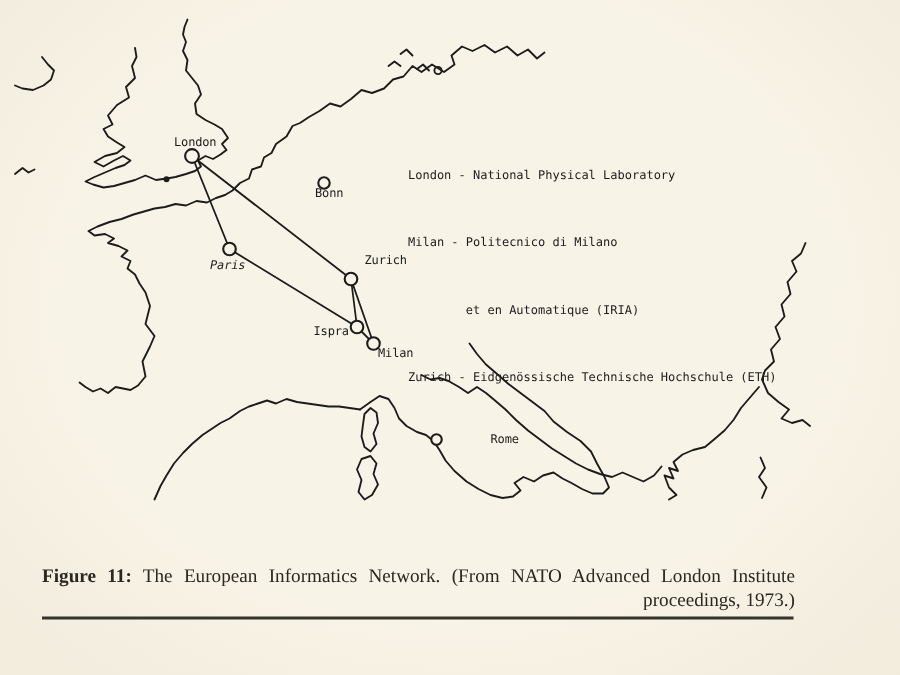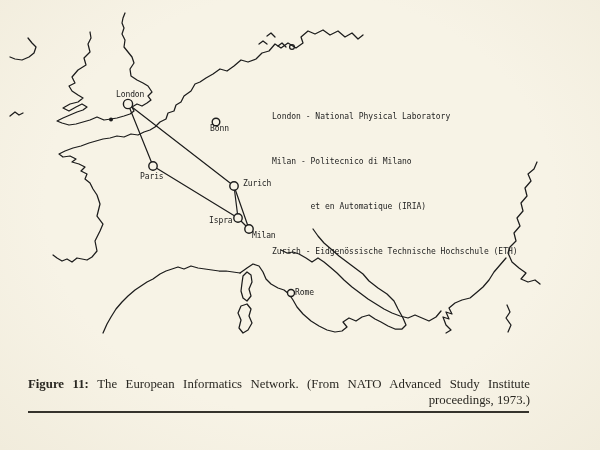--- a/index.html
+++ b/index.html
@@ -63,33 +63,33 @@
       <circle cx="234" cy="186" r="4.2"></circle>
       <circle cx="238" cy="218" r="4.2"></circle>
       <circle cx="249" cy="229" r="4.2"></circle>
       <circle cx="216" cy="122" r="3.8"></circle>
       <circle cx="291" cy="293" r="3.5"></circle>
       <circle cx="111" cy="119.5" r="2" fill="#1c1c1c" stroke="none"></circle>
     </g>
   </svg>
 
   <div class="maplabel" style="left:116px;top:90px;">London</div>
-  <div class="maplabel" style="left:140px;top:172px;">Paris</div>
+  <div class="maplabel" style="left:140px;top:172px;font-style:italic;">Paris</div>
   <div class="maplabel" style="left:210px;top:124px;">Bonn</div>
-  <div class="maplabel" style="left:243px;top:179px;text-align:right;">Zurich</div>
+  <div class="maplabel" style="left:243px;top:169px;text-align:right;">Zurich</div>
   <div class="maplabel" style="left:209px;top:216px;">Ispra</div>
   <div class="maplabel" style="left:252px;top:231px;">Milan</div>
-  <div class="maplabel" style="left:279px;top:288px;padding-left:16px;">Rome</div>
+  <div class="maplabel" style="left:311px;top:288px;padding-left:16px;">Rome</div>
 
   <div class="legend">
     <div>London - National Physical Laboratory</div>
     <div>Milan - Politecnico di Milano</div>
     <div>        et en Automatique (IRIA)</div>
     <div>Zurich - Eidgenössische Technische Hochschule (ETH)</div>
   </div>
 
   <div class="caption">
-    <div class="cap1"><b>Figure 11:</b><span> The European Informatics Network. (From NATO Advanced Study Institute</span></div>
+    <div class="cap1"><b>Figure 11:</b><span> The European Informatics Network. (From NATO Advanced London Institute</span></div>
     <div class="cap2">proceedings, 1973.)</div>
   </div>
   <div class="rule"></div>
 
 </div>
 
 </body></html>

